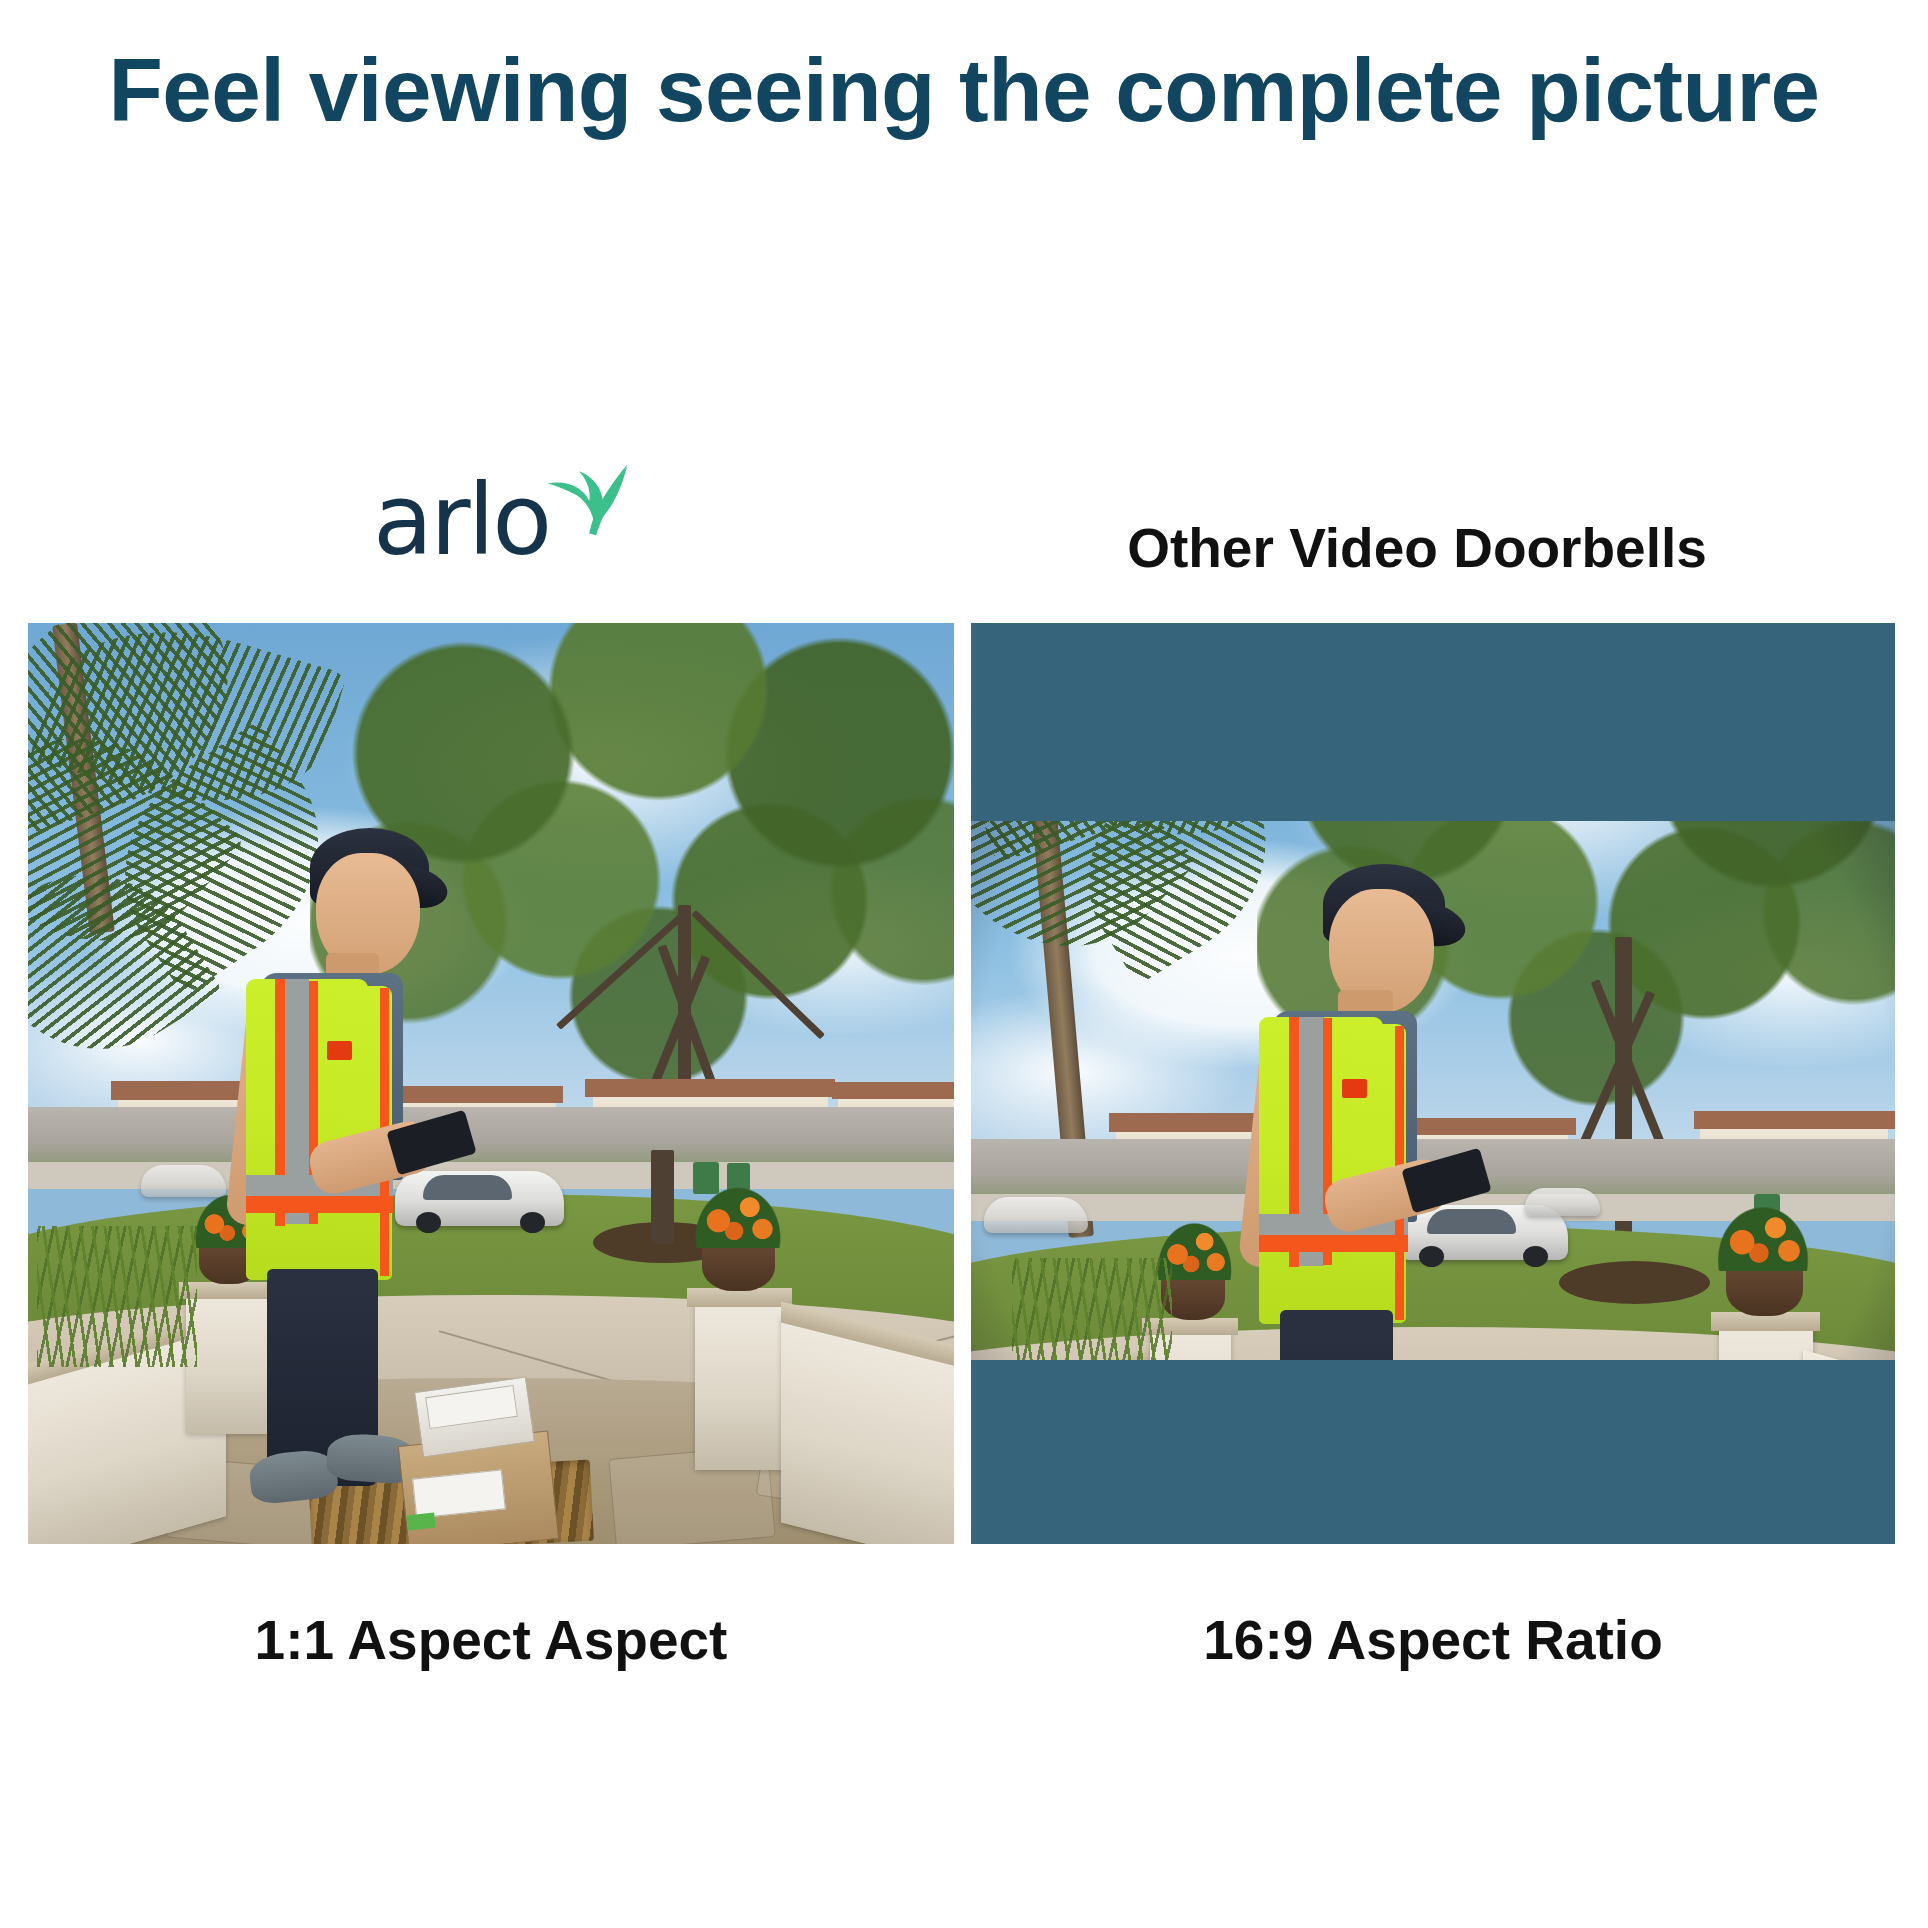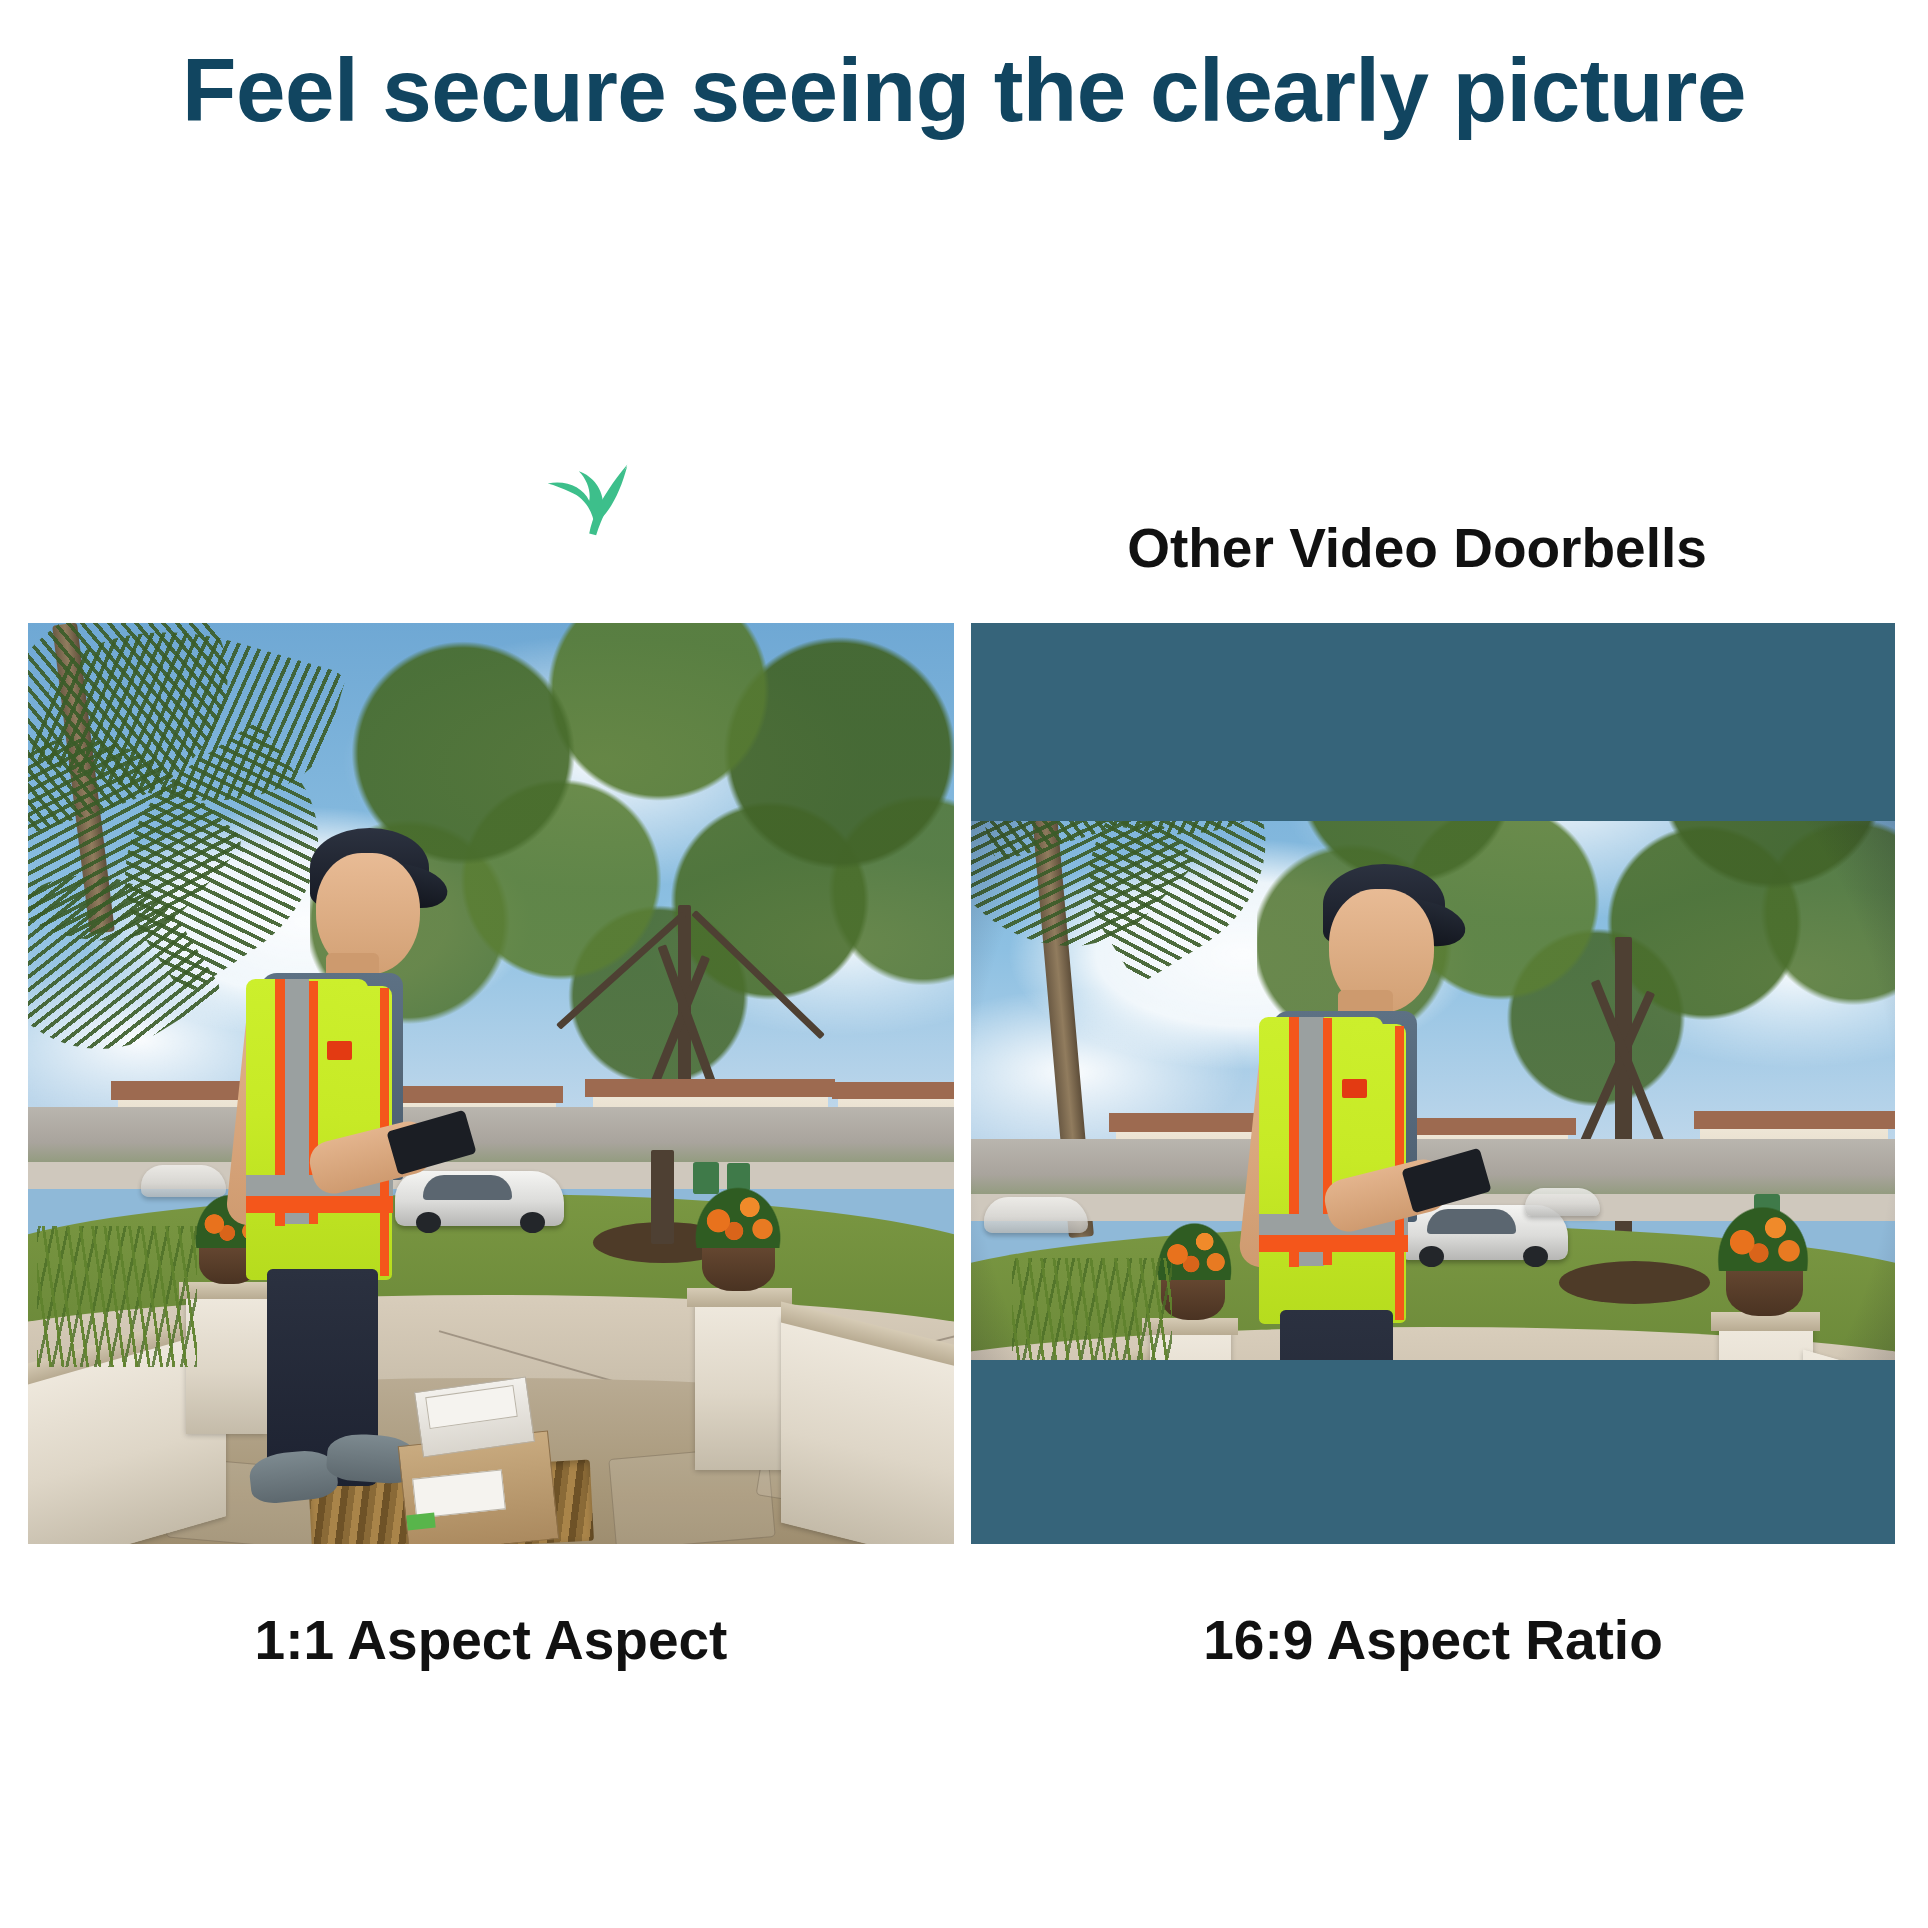--- a/index.html
+++ b/index.html
@@ -289,26 +289,27 @@
   .caption {
     position:absolute; top:1608px;
     font-size:55px; font-weight:700; color:#111; text-align:center;
   }
   #caption-left  { left:28px;   width:926px; }
   #caption-right { left:971px; width:924px; }
 </style>
 </head>
 <body>
 
-<div class="headline">Feel secure seeing the clearly picture</div>
+<div class="headline">Feel viewing seeing the complete picture</div>
 
 <div class="subhead">
 </div>
 
 <div class="arlo-logo">
+  <span class="arlo-word">arlo</span>
   <svg class="arlo-bird" viewBox="0 0 100 96">
     <path d="M4 34 C26 30 44 38 52 54 C54 44 50 30 40 20 C58 26 70 44 68 64 C76 50 84 32 96 14
              C88 44 76 68 58 82 C56 66 46 50 30 44 C22 40 12 36 4 34 Z" fill="#3dbf8b"></path>
     <path d="M52 92 C56 70 68 46 96 12 C78 52 66 74 60 94 Z" fill="#3dbf8b"></path>
   </svg>
 </div>
 
 <div class="other-label">Other Video Doorbells</div>
 
 <div class="panel" id="panel-left">

